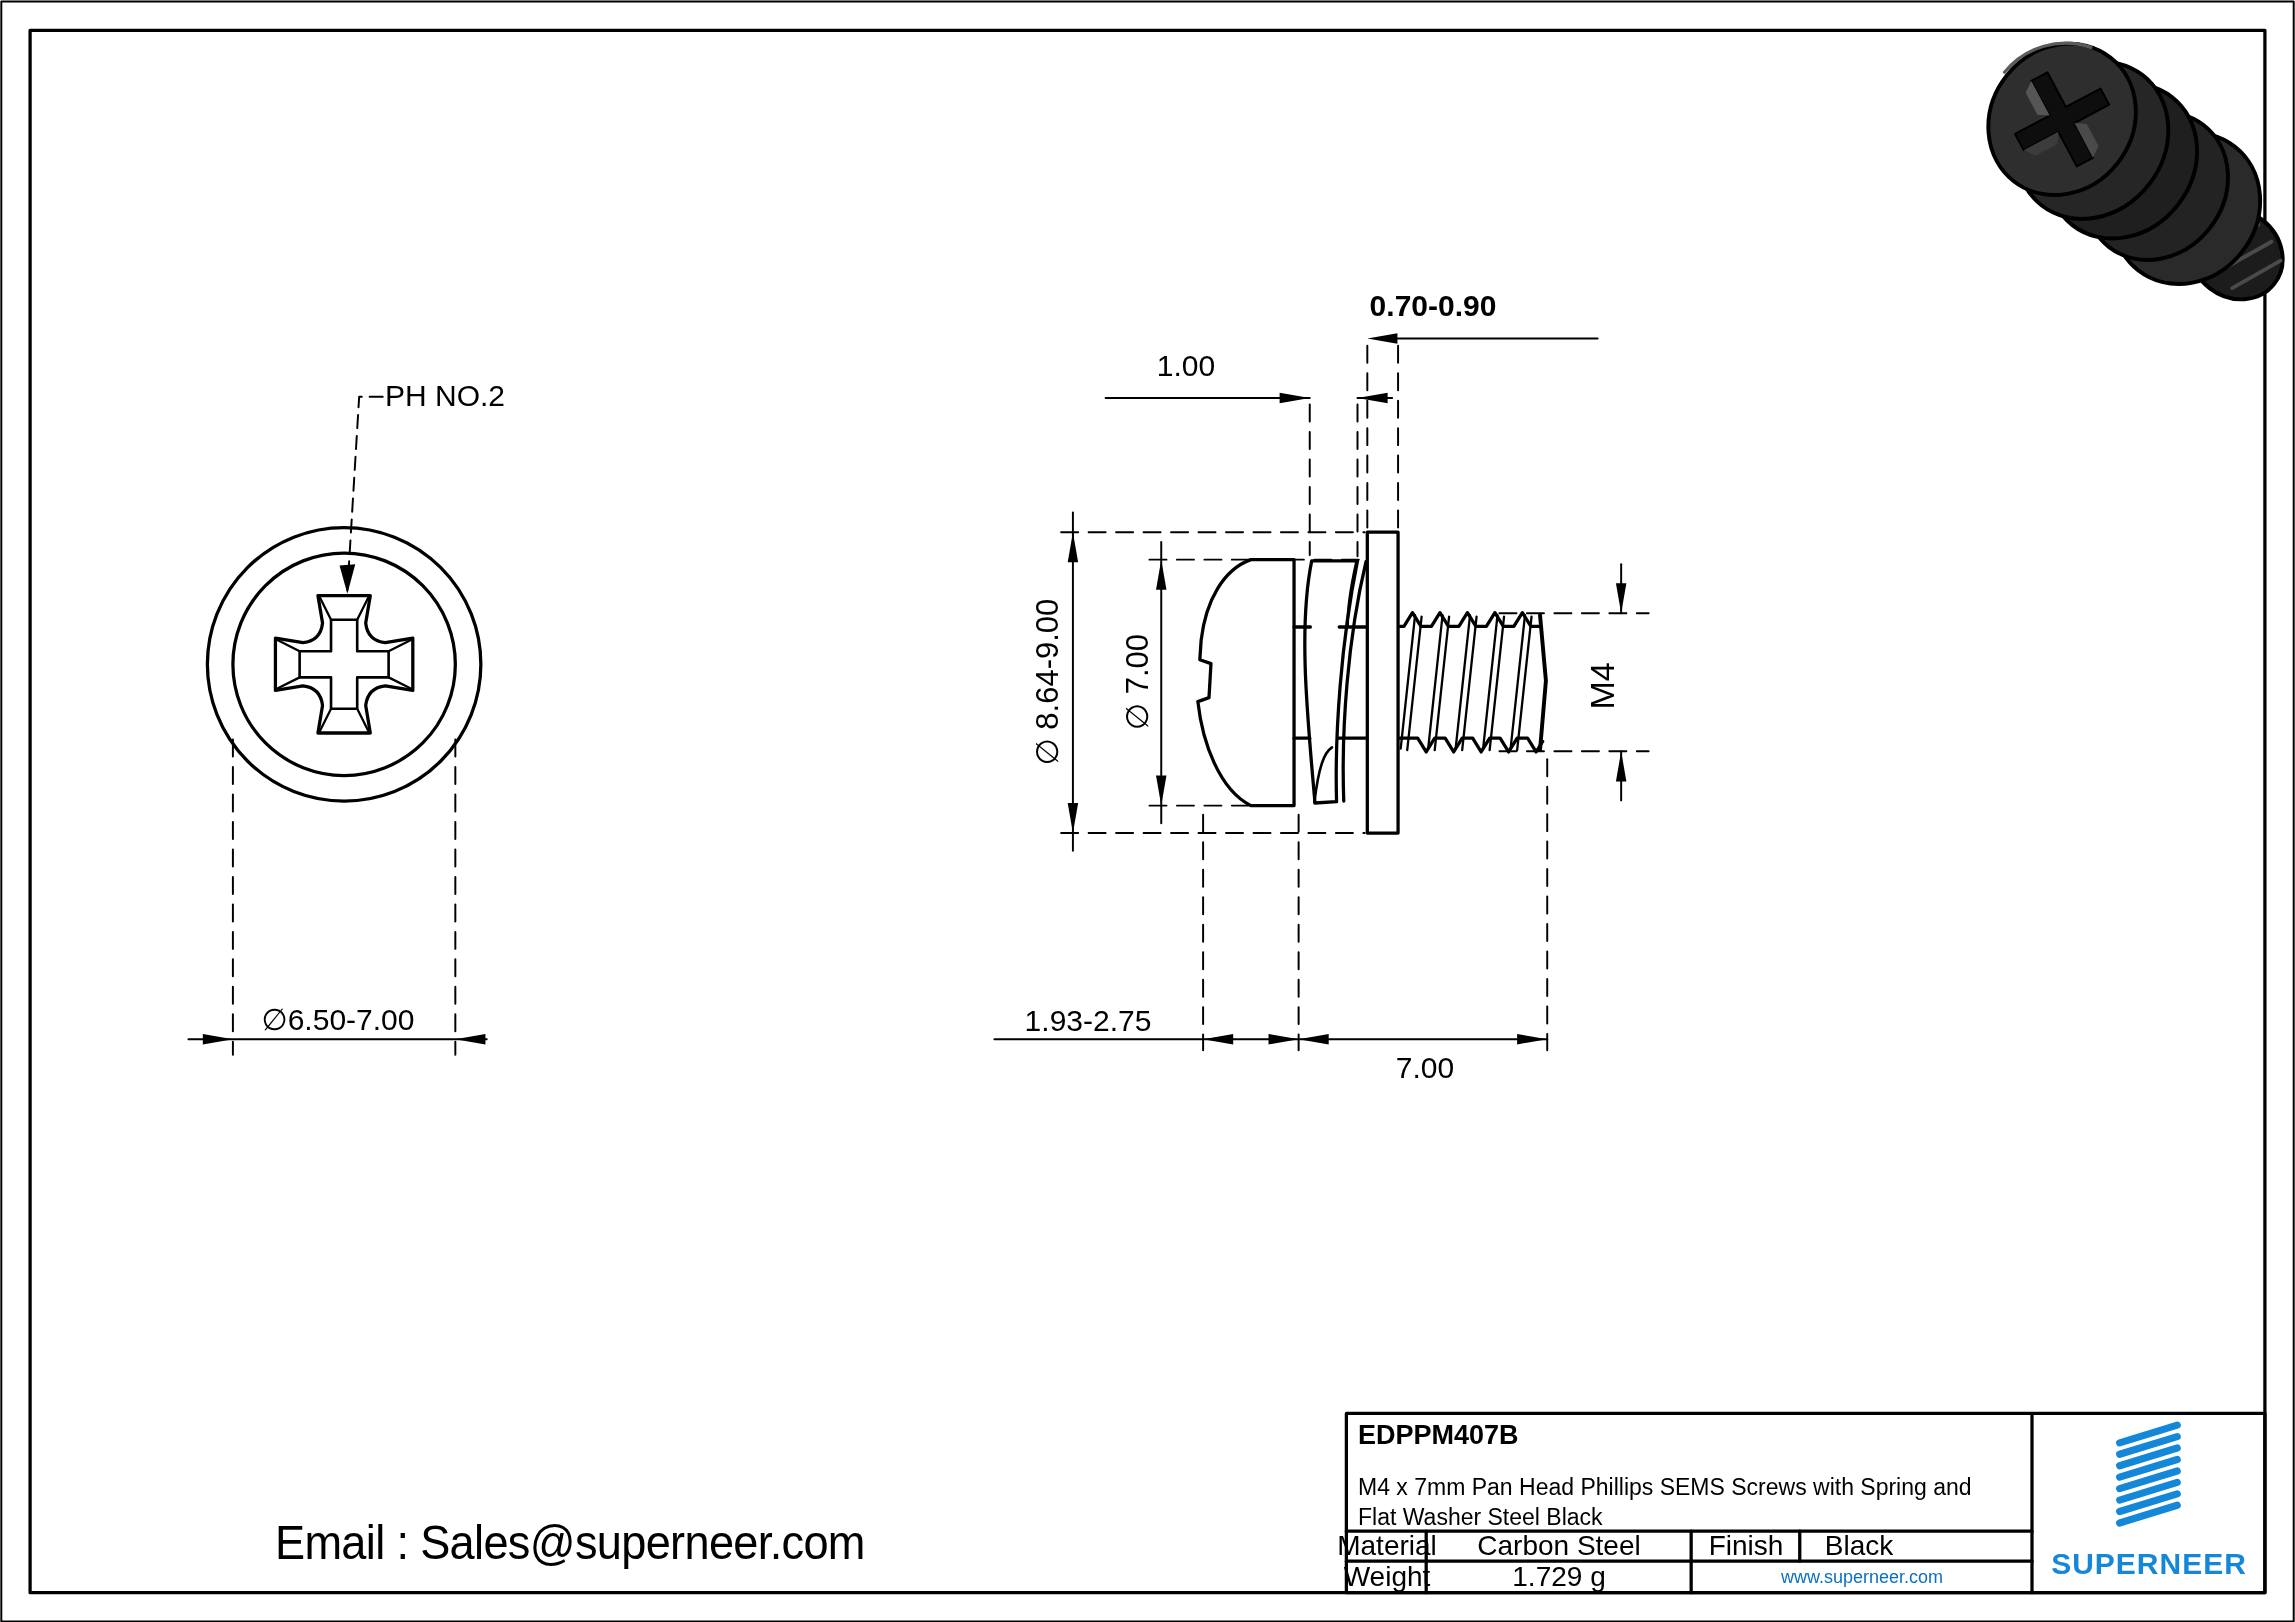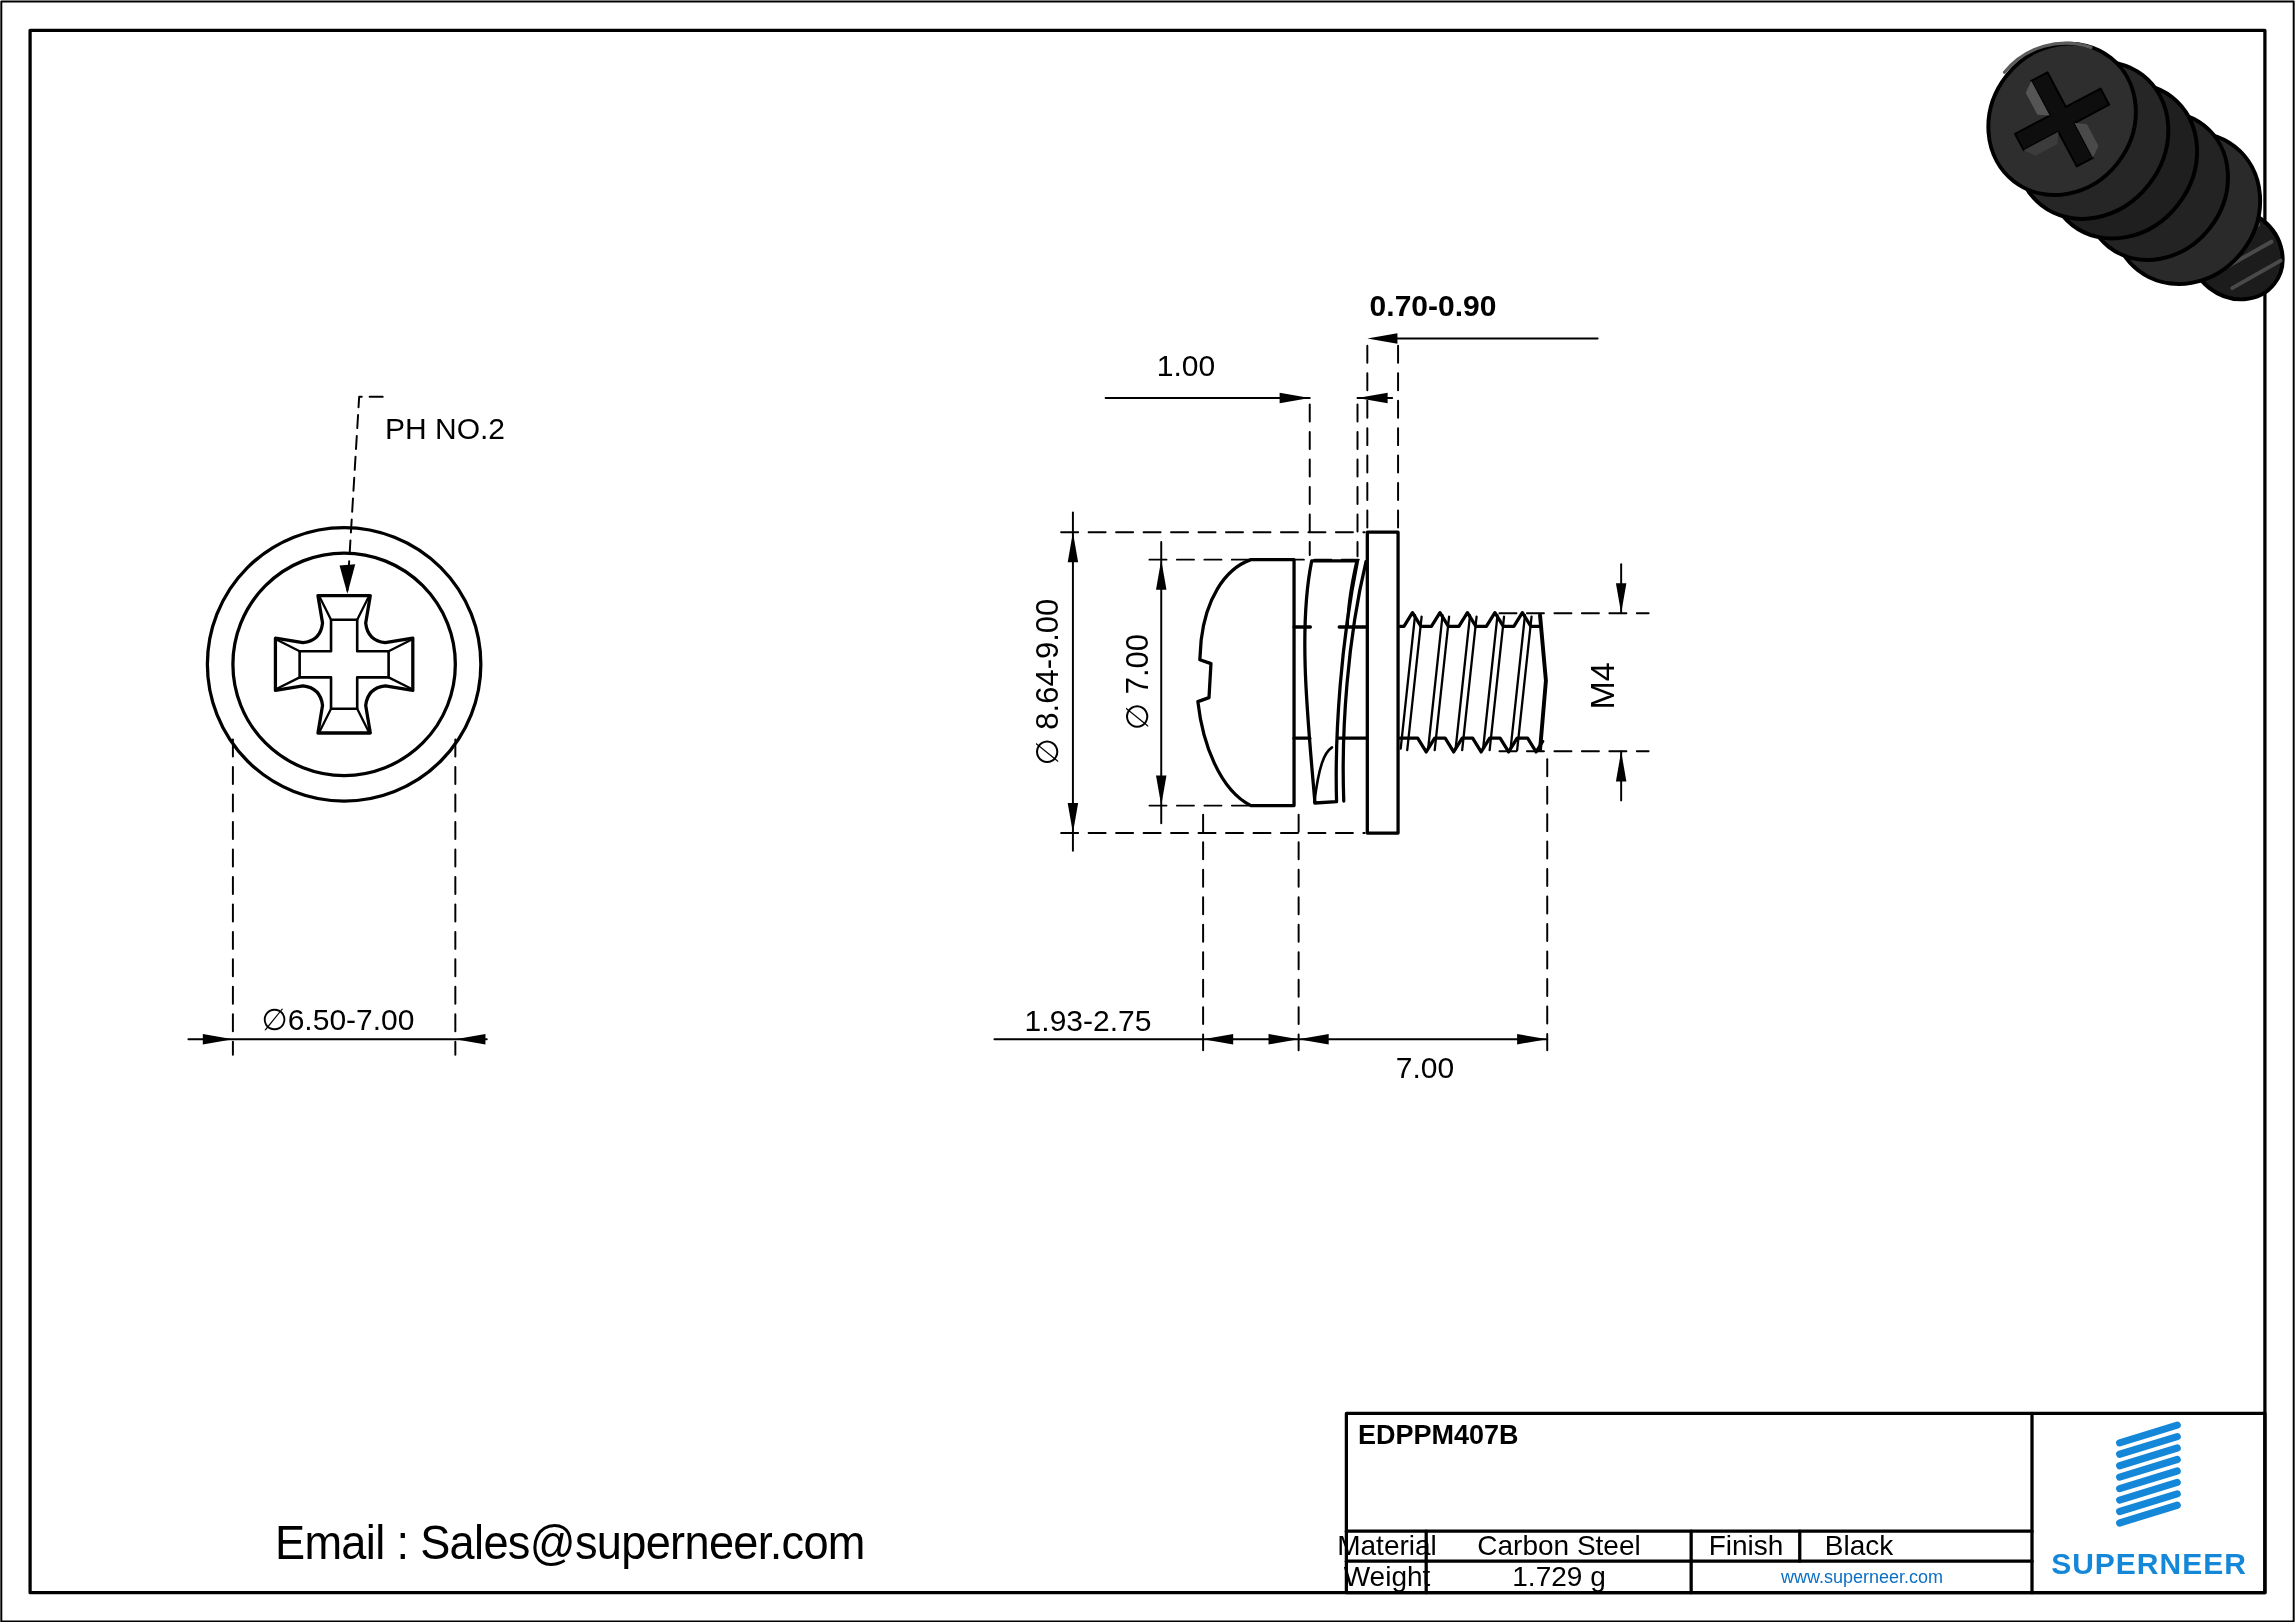--- a/index.html
+++ b/index.html
@@ -4,21 +4,21 @@
 <style>
   html,body{margin:0;padding:0;background:#fff;}
   .sheet{position:relative;width:2295px;height:1623px;background:#fff;
          font-family:"Liberation Sans",sans-serif;color:var(--ink,#000);overflow:hidden;}
   svg.drawing{position:absolute;left:0;top:0;width:2295px;height:1623px;color:var(--ink,#000);}
   .lbl{position:absolute;white-space:nowrap;color:var(--ink,#000);}
   .c{transform:translate(-50%,-50%);}
   .rot{transform:translate(-50%,-50%) rotate(-90deg);}
   .dim{font-size:30px;}
   .dimv{font-size:31px;}
-  .ph{font-size:30px;margin-top:33px;}
+  .ph{font-size:30px;}
   .email{font-size:48px;transform:translate(0,-50%) scaleX(.94);transform-origin:left center;letter-spacing:-0.7px;}
   .pn{font-size:27px;font-weight:bold;letter-spacing:0px;}
   .desc{font-size:23px;line-height:1.32;white-space:normal;width:654px;}
   .cell{font-size:28px;}
   .www{font-size:18px;color:var(--link-blue,#0b6fc4);}
   .brand{font-size:30px;font-weight:bold;color:var(--logo-blue,#1587d8);letter-spacing:1px;}
   .logo-stripe{stroke:var(--logo-blue,#1587d8);}
 </style>
 </head>
 <body>
@@ -203,20 +203,21 @@
 <div class="lbl dim c" style="left:1433px;top:306px;font-weight:bold;">0.70-0.90</div>
 <div class="lbl dimv rot" style="left:1047px;top:682px;">∅ 8.64-9.00</div>
 <div class="lbl dimv rot" style="left:1137px;top:682px;">∅ 7.00</div>
 <div class="lbl dimv rot" style="left:1602px;top:686px;font-size:34px;">M4</div>
 <div class="lbl dim c" style="left:1088px;top:1021px;">1.93-2.75</div>
 <div class="lbl dim c" style="left:1425px;top:1021px;margin-top:47px;">7.00</div>
 
 <div class="lbl email" style="left:275px;top:1542px;">Email : Sales@superneer.com</div>
 
 <div class="lbl pn" style="left:1358px;top:1420px;">EDPPM407B</div>
+<div class="lbl desc" style="left:1358px;top:1472px;">M4 x 7mm Pan Head Phillips SEMS Screws with Spring and Flat Washer Steel Black</div>
 
 <div class="lbl cell c" style="left:1387px;top:1546px;">Material</div>
 <div class="lbl cell c" style="left:1559px;top:1546px;">Carbon Steel</div>
 <div class="lbl cell c" style="left:1746px;top:1546px;">Finish</div>
 <div class="lbl cell c" style="left:1859px;top:1546px;">Black</div>
 <div class="lbl cell c" style="left:1387px;top:1577px;">Weight</div>
 <div class="lbl cell c" style="left:1559px;top:1577px;">1.729 g</div>
 <div class="lbl www c" style="left:1862px;top:1577px;">www.superneer.com</div>
 
 <div class="lbl brand c" style="left:2149px;top:1564px;">SUPERNEER</div>

